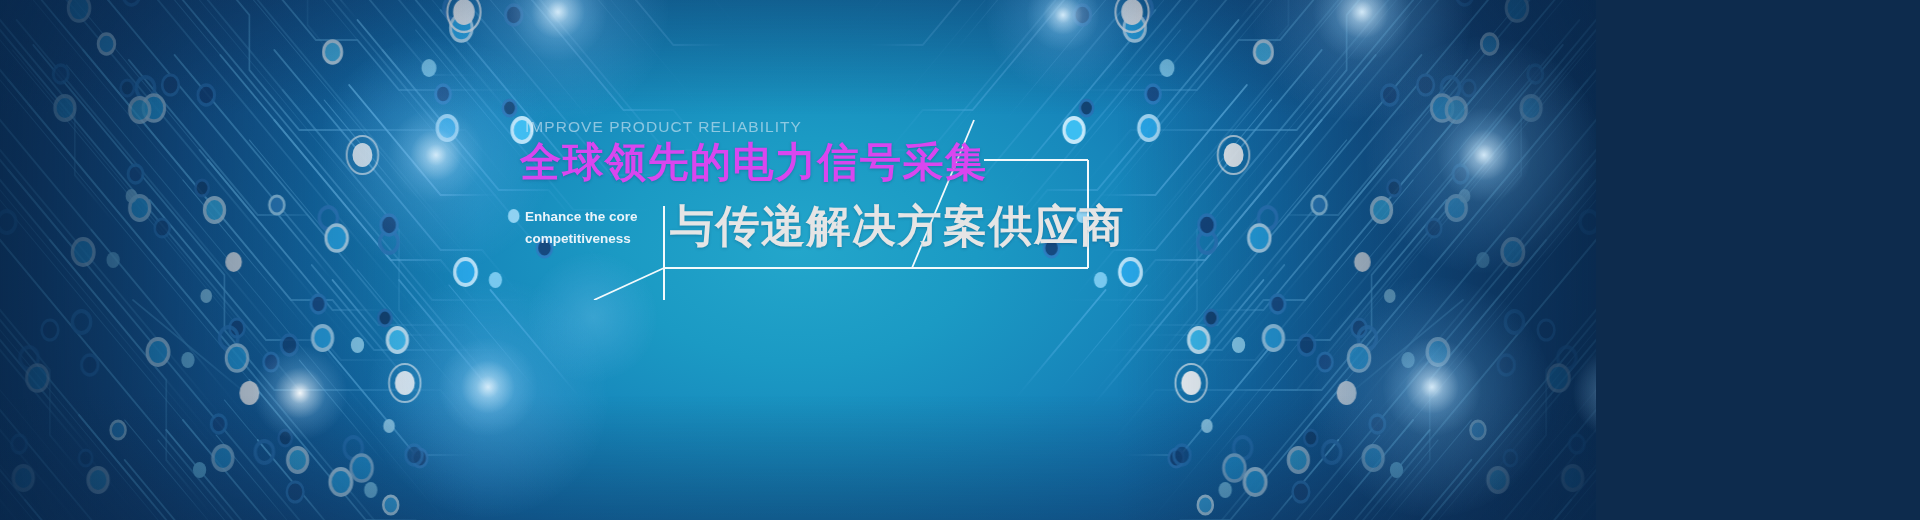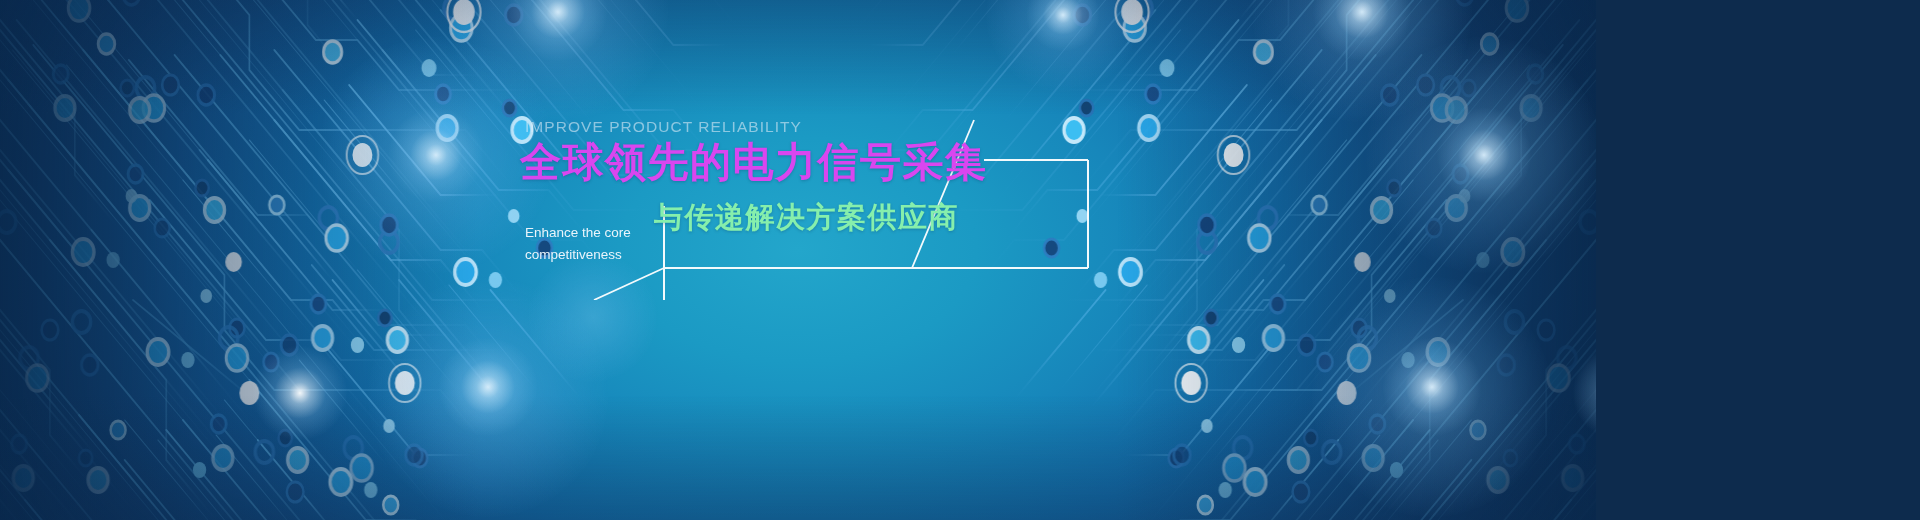--- a/index.html
+++ b/index.html
@@ -81,38 +81,38 @@
     font-size:41px;
     line-height:1.15;
     color:#d946ef;
     font-weight:700;
     letter-spacing:1.5px;
     white-space:nowrap;
     text-shadow:0 1px 3px rgba(10,50,85,.28);
   }
   .headline-2{
     position:absolute;
-    left:134px; top:83px;
-    font-size:29px;
+    left:150px; top:83px;
+    font-size:44px;
     line-height:1.15;
-    color:#86efac;
+    color:#e5e5e5;
     font-weight:700;
     letter-spacing:1.5px;
     white-space:nowrap;
     text-shadow:0 1px 3px rgba(10,50,85,.28);
   }
 
   .subtitle{
     position:absolute;
-    left:5px; top:104px;
+    left:5px; top:88px;
     width:125px;
     font-size:13.5px;
     line-height:1.62;
     color:#eaf4fb;
-    font-weight:400;
+    font-weight:700;
   }
 
   
   .deco{
     position:absolute;
     left:560px; top:100px;
     width:560px; height:200px;
     pointer-events:none;
   }
   .deco svg{display:block;}

